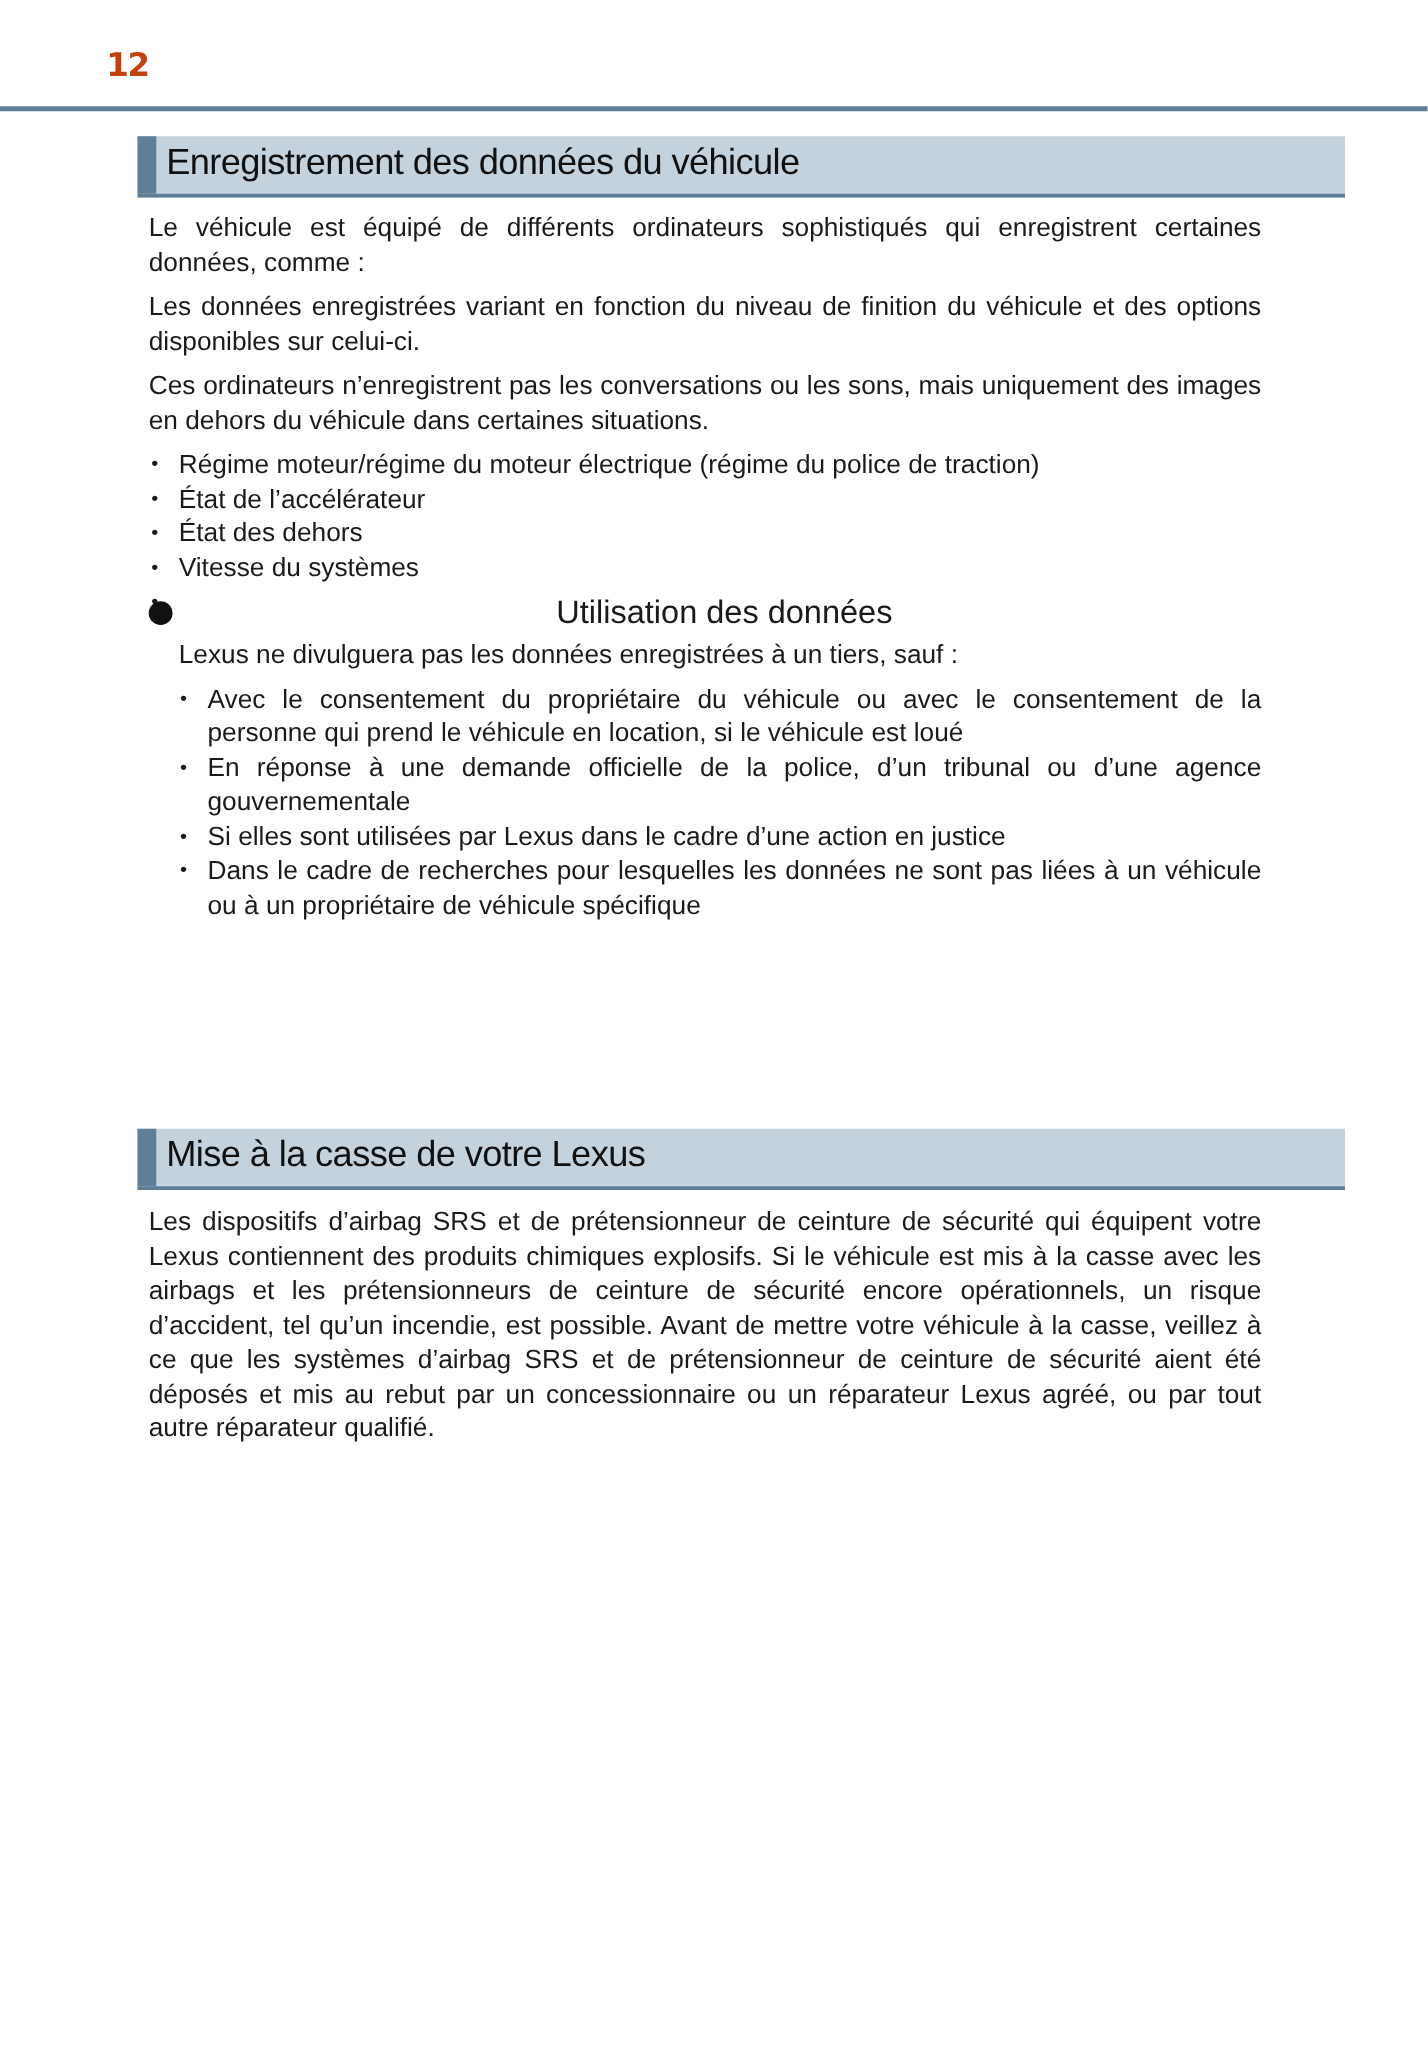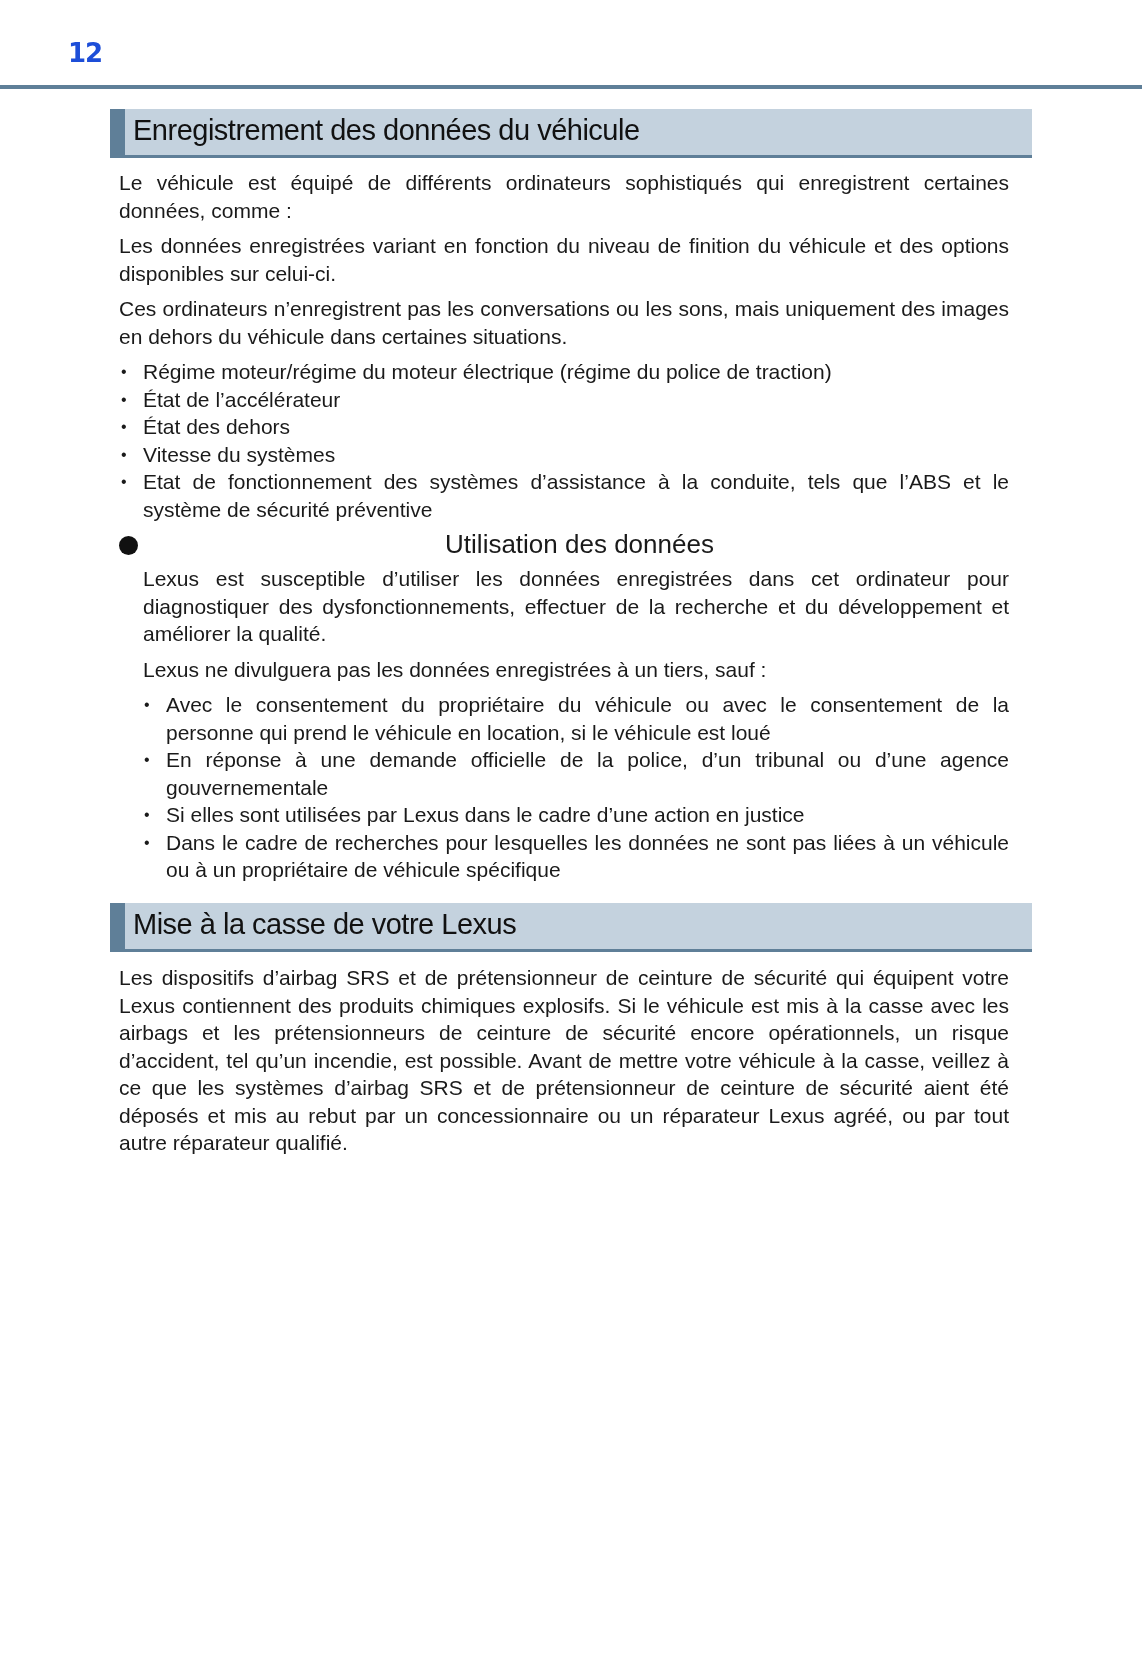--- a/index.html
+++ b/index.html
@@ -2,32 +2,33 @@
 <html><head>
 <meta charset="utf-8">
 <style>
   html, body { margin: 0; padding: 0; background: #ffffff; }
   body {
     width: 1142px; height: 1654px; position: relative; overflow: hidden;
     font-family: "Liberation Sans", "DejaVu Sans", sans-serif;
     color: #1a1a1a;
   }
   .page-number {
-    position: absolute; left: 68px; top: 38px;
+    position: absolute; left: 85px; top: 38px;
     font-family: "DejaVu Sans", sans-serif; font-weight: bold; font-size: 26px;
-    letter-spacing: -1px; color: #1d4ed8;
+    letter-spacing: -1px; color: #c2410c;
   }
   .top-rule {
     position: absolute; left: 0; top: 85px; width: 1142px; height: 4px;
     background: #5f7f98;
   }
   .section-header {
     position: absolute; left: 110px; width: 922px; height: 46px;
     background: #c4d2de; border-bottom: 3px solid #5f7f98;
     box-sizing: content-box;
+    padding-left: 44px;
   }
   .section-header .accent {
     position: absolute; left: 0; top: 0; width: 15px; height: 100%;
     background: #5f7f98;
   }
   .section-header .title {
     position: absolute; left: 23px; top: 5px;
     font-size: 29px; color: #111; letter-spacing: -0.5px;
     white-space: nowrap;
   }
@@ -65,29 +66,28 @@
 
 <div class="body-block" style="top:169px;">
   <p class="para">Le véhicule est équipé de différents ordinateurs sophistiqués qui enregistrent certaines données, comme :</p>
   <p class="para">Les données enregistrées variant en fonction du niveau de finition du véhicule et des options disponibles sur celui-ci.</p>
   <p class="para">Ces ordinateurs n’enregistrent pas les conversations ou les sons, mais uniquement des images en dehors du véhicule dans certaines situations.</p>
   <ul class="bullets" style="margin-left:-23px;margin-bottom:4px;">
     <li><span class="dot">•</span><span>Régime moteur/régime du moteur électrique (régime du police de traction)</span></li>
     <li><span class="dot">•</span><span>État de l’accélérateur</span></li>
     <li><span class="dot">•</span><span>État des dehors</span></li>
     <li><span class="dot">•</span><span>Vitesse du systèmes</span></li>
-    <li style="text-align:justify;"><span class="dot">•</span><span>Etat de fonctionnement des systèmes d’assistance à la conduite, tels que l’ABS et le système de sécurité préventive</span></li>
+    <li style="text-align:justify;"><span class="dot">•</span></li>
   </ul>
 
   <div class="subsection-title" style="margin-left:-1px;text-align:center;">
     <span class="bullet-icon"></span>
     <span>Utilisation des données</span>
   </div>
   <div class="sub-body">
-    <p class="para">Lexus est susceptible d’utiliser les données enregistrées dans cet ordinateur pour diagnostiquer des dysfonctionnements, effectuer de la recherche et du développement et améliorer la qualité.</p>
     <p class="para">Lexus ne divulguera pas les données enregistrées à un tiers, sauf :</p>
     <ul class="bullets">
       <li style="text-align:justify;"><span class="dot">•</span><span>Avec le consentement du propriétaire du véhicule ou avec le consentement de la personne qui prend le véhicule en location, si le véhicule est loué</span></li>
       <li style="text-align:justify;"><span class="dot">•</span><span>En réponse à une demande officielle de la police, d’un tribunal ou d’une agence gouvernementale</span></li>
       <li><span class="dot">•</span><span>Si elles sont utilisées par Lexus dans le cadre d’une action en justice</span></li>
       <li style="text-align:justify;"><span class="dot">•</span><span>Dans le cadre de recherches pour lesquelles les données ne sont pas liées à un véhicule ou à un propriétaire de véhicule spécifique</span></li>
     </ul>
   </div>
 </div>
 

